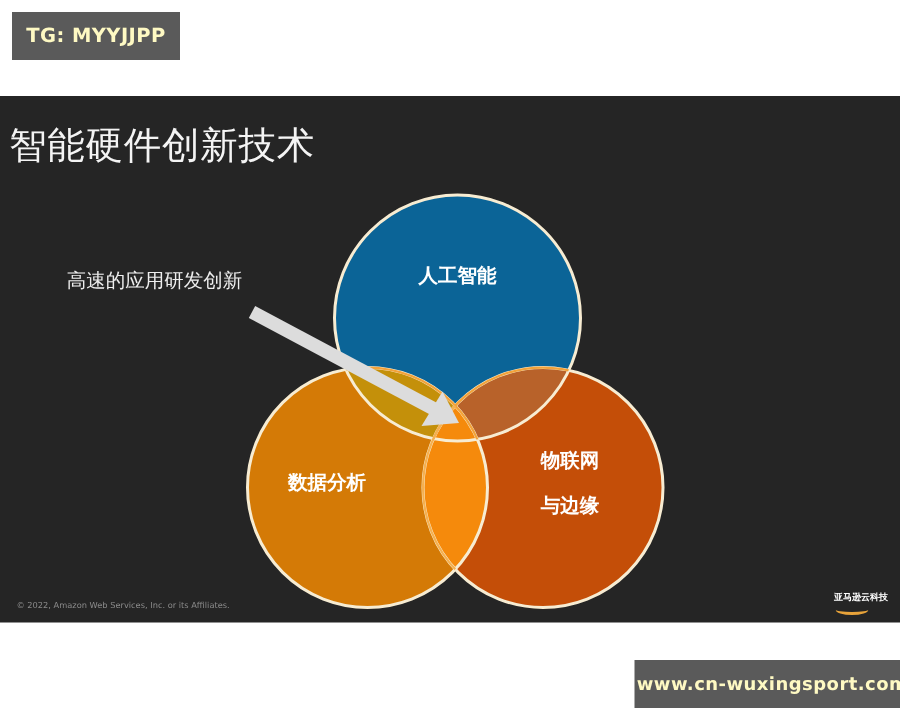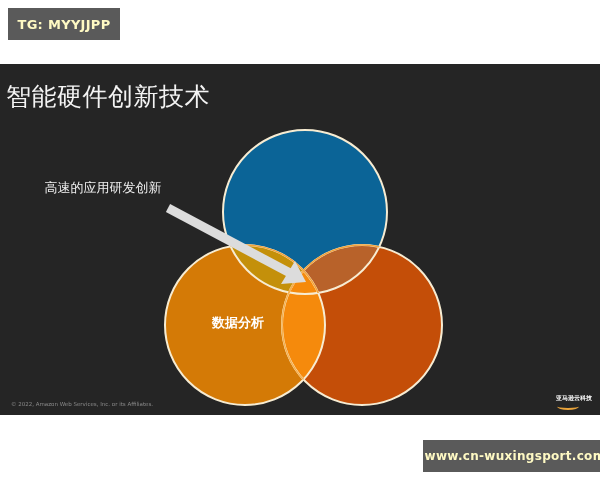--- a/index.html
+++ b/index.html
@@ -98,25 +98,30 @@
       <circle cx="362" cy="261" r="80" fill="none" stroke="#f5b050" stroke-width="1.5"></circle>
     </g>
 
     <g>
       <line x1="168" y1="144" x2="290" y2="209" stroke="#dcdcdc" stroke-width="9"></line>
       <polygon points="306,218 281,220 295,197" fill="#dcdcdc"></polygon>
     </g>
   </svg>
 
   <div class="circle-label" style="left:255px; top:106px; width:100px;">
+    <div>人工智能</div>
   </div>
 
-  <div class="circle-label" style="left:188px; top:244px; width:100px;">
+  <div class="circle-label" style="left:168px; top:244px; width:100px;">
     <div>数据分析</div>
   </div>
 
+  <div class="circle-label" style="left:330px; top:229px; width:100px;">
+    <div>物联网</div>
+    <div>与边缘</div>
+  </div>
 
   <div class="copyright">© 2022, Amazon Web Services, Inc. or its Affiliates.</div>
   <div class="logo">亚马逊云科技</div>
   <div class="logo-smile"></div>
 </div>
 
 <div id="site-badge" class="badge">www.cn-wuxingsport.com</div>
 
 </body></html>

